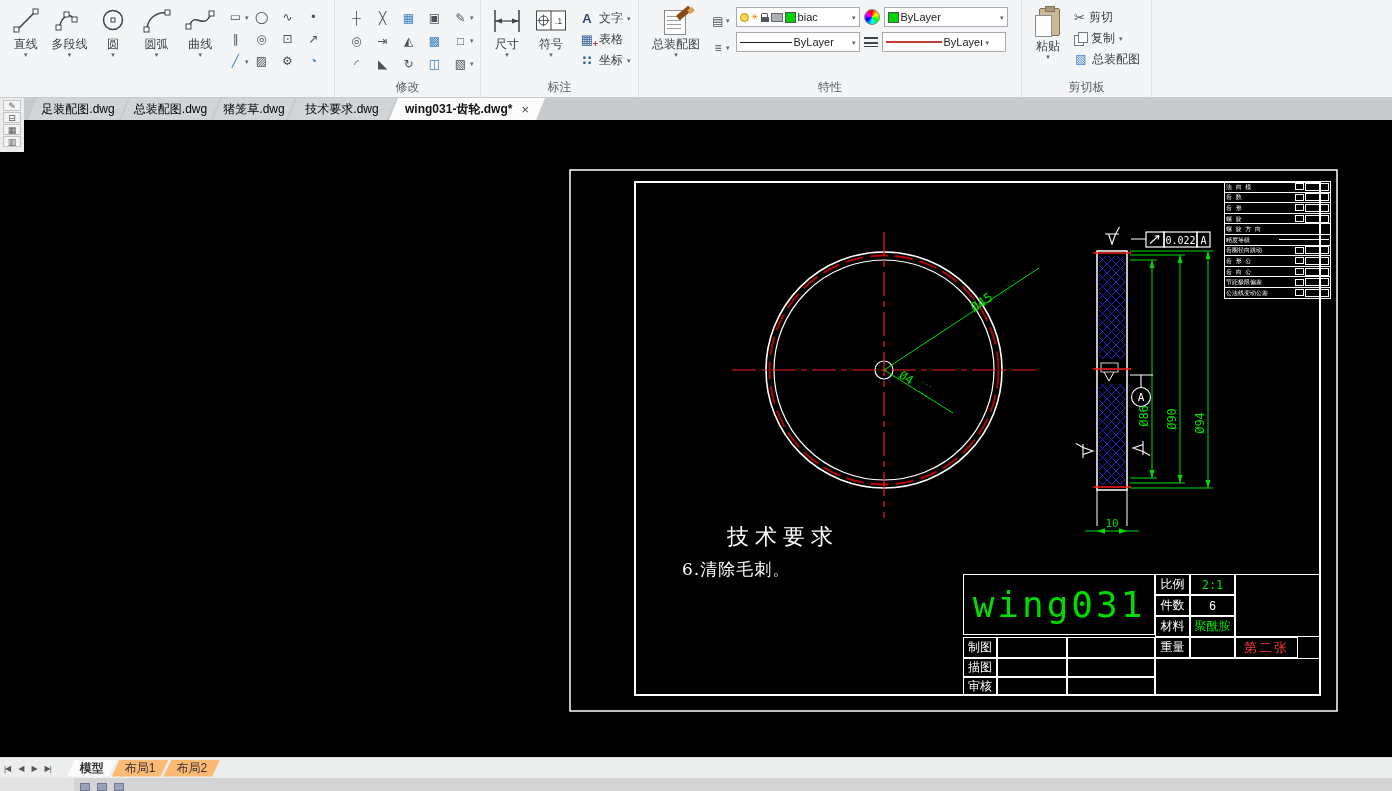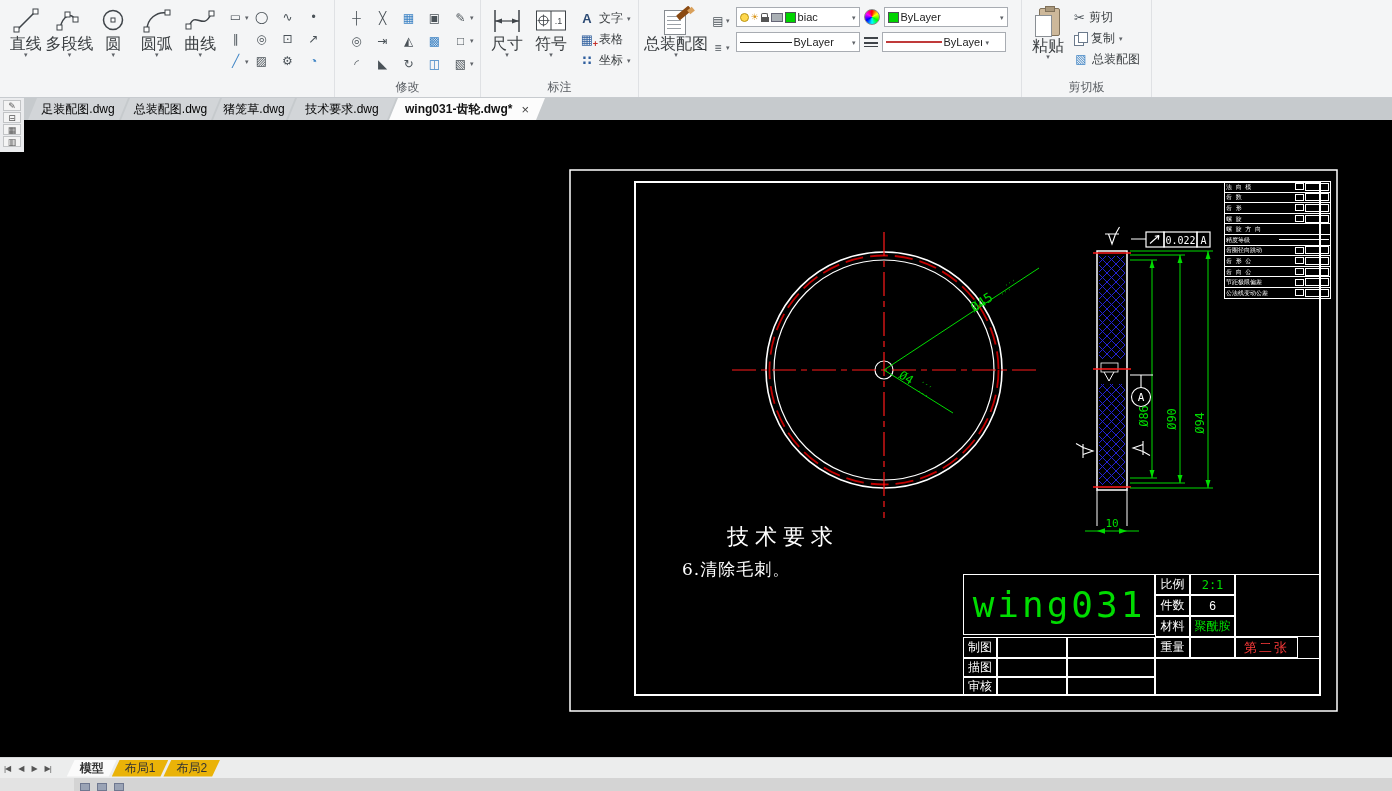--- a/index.html
+++ b/index.html
@@ -7,21 +7,21 @@
        font-family:"Liberation Sans","DejaVu Sans",sans-serif;-webkit-font-smoothing:antialiased;}
 
   
   .ribbon{position:absolute;left:0;top:0;width:1392px;height:98px;background:#f4f5f6;
           border-bottom:1px solid #c7cbcf;box-sizing:border-box;display:flex;}
   .sec{position:relative;box-sizing:border-box;border-right:1px solid #dfe1e4;padding:2px 4px 14px 4px;flex:none;}
   .sec-label{position:absolute;bottom:1px;left:0;right:0;text-align:center;font-size:12px;color:#5a5e63;}
   .sec-body{display:flex;height:78px;align-items:flex-start;}
   .bb{display:flex;flex-direction:column;align-items:center;width:44px;padding-top:3px;}
   .bb-ic{height:32px;display:flex;align-items:center;justify-content:center;}
-  .bb-lb{font-size:16px;color:#3c4043;white-space:nowrap;line-height:14px;}
+  .bb-lb{font-size:12px;color:#3c4043;white-space:nowrap;line-height:14px;}
   .caret{font-size:7px;color:#5f6368;line-height:1;}
   .gi{display:flex;align-items:center;justify-content:center;width:19px;height:17px;font-size:12px;color:#4a5258;}
   .gcell{display:flex;align-items:center;}
   .draw-grid{display:grid;grid-template-columns:repeat(4,26px);grid-auto-rows:22px;margin:4px 0 0 4px;}
   .mod-grid{display:grid;grid-template-columns:repeat(5,26px);grid-auto-rows:23px;margin:4px 0 0 8px;}
   .blue{color:#3b82c4;}
   .node{fill:#fff;stroke:#3f4449;stroke-width:1;}
   .ann-col{display:flex;flex-direction:column;margin:6px 0 0 4px;}
   .ann-item{display:flex;align-items:center;gap:4px;height:21px;font-size:12px;color:#3c4043;padding:0 2px;}
   .ann-ic{width:16px;text-align:center;color:#2f5f9e;font-weight:bold;font-size:13px;position:relative;}
@@ -102,21 +102,21 @@
   .tb-part{font-family:"DejaVu Sans Mono","Liberation Mono",monospace;color:#00dc00;font-size:36px;letter-spacing:3px;}
   .tb-green{color:#00dc00;}
   .tb-red{color:#ff3b3b;font-size:13px;letter-spacing:2px;}
   .tb-mono{font-family:"DejaVu Sans Mono","Liberation Mono",monospace;}
 
   
   .bottombar{position:absolute;left:0;top:757px;width:1392px;height:21px;background:#eceded;
              display:flex;align-items:center;border-top:1px solid #d7d8d9;box-sizing:border-box;}
   .nav{font-size:8px;color:#555;margin:0 4px;letter-spacing:-1px;}
   .ltabs{display:flex;margin-left:12px;height:17px;}
-  .ltab{display:flex;align-items:center;padding:0 13px;font-size:12px;color:#333;background:#eab308;
+  .ltab{display:flex;align-items:center;padding:0 13px;font-size:12px;color:#333;background:#fdba74;
         clip-path:polygon(8px 0,100% 0,calc(100% - 8px) 100%,0 100%);margin-right:-5px;}
   .ltab.active{background:#fbfbfb;font-weight:bold;}
   .cmdstrip{position:absolute;left:0;top:778px;width:1392px;height:13px;background:#d4d4d4;}
   .cmd-left{position:absolute;left:0;top:0;width:74px;height:13px;background:#e3e3e3;}
   .cmd-icons{position:absolute;left:80px;top:5px;display:flex;gap:7px;}
   .cic{width:10px;height:8px;background:#9aa3b5;border:1px solid #6f7890;box-sizing:border-box;}
 
   svg text{user-select:none;}
 </style>
 </head>
@@ -382,20 +382,21 @@
             </div>
             <span class="lwic"></span>
             <div class="combo" style="width:124px">
               <span class="lwline"></span>
               <span class="combo-txt" style="max-width:38px">ByLayer</span>
               <span class="caret">▾</span>
             </div>
           </div>
         </div>
       </div>
+      <div class="sec-label">特性</div>
     </div>
 
     <div class="sec" style="width:130px">
       <div class="sec-body">
         <div class="bb">
           <span class="bb-ic" style="height:34px">
             <span class="paste-ic">
                 <span class="pi-board"></span>
                 <span class="pi-clip"></span>
                 <span class="pi-page"></span>

